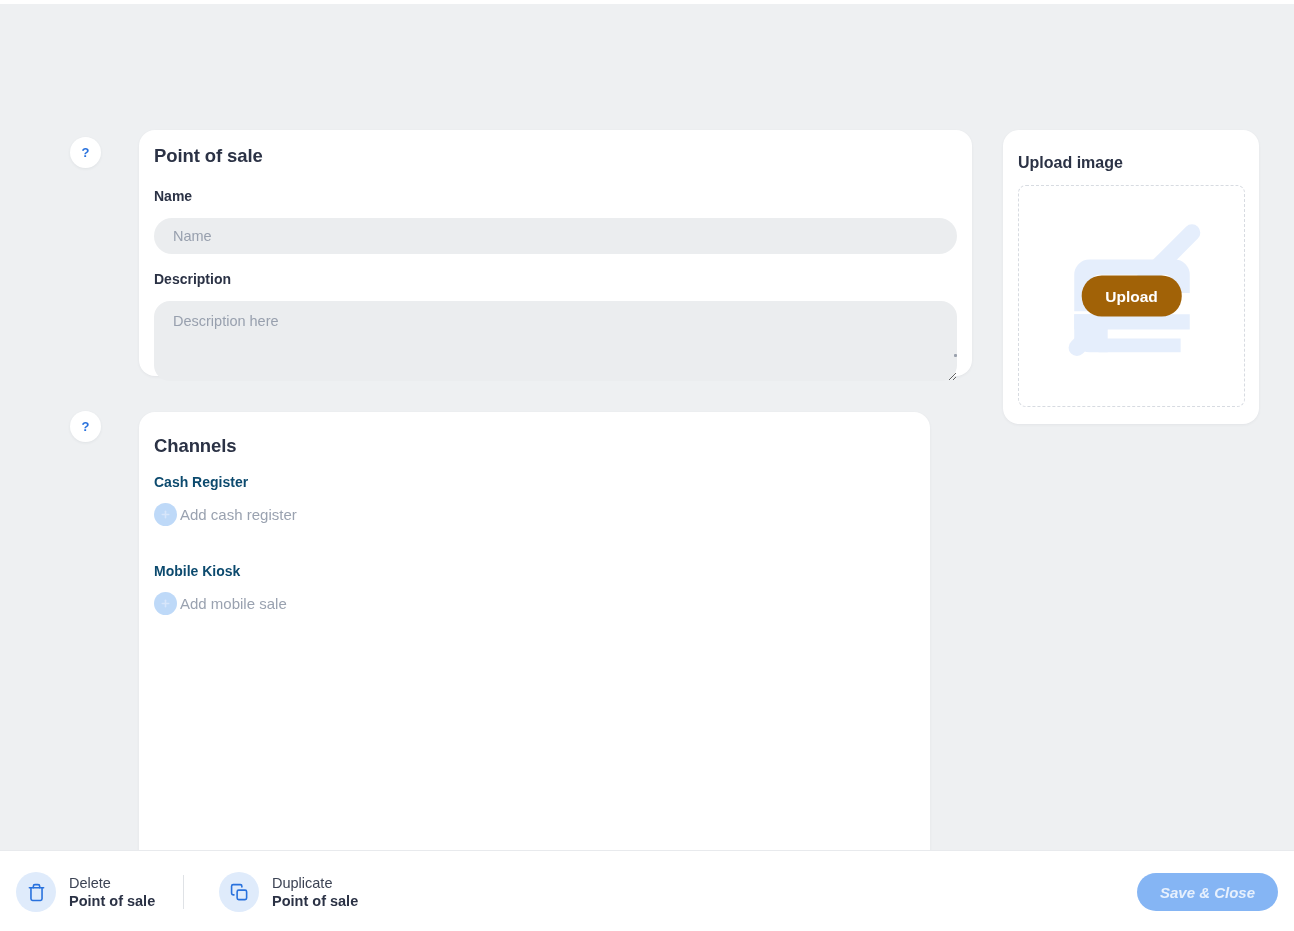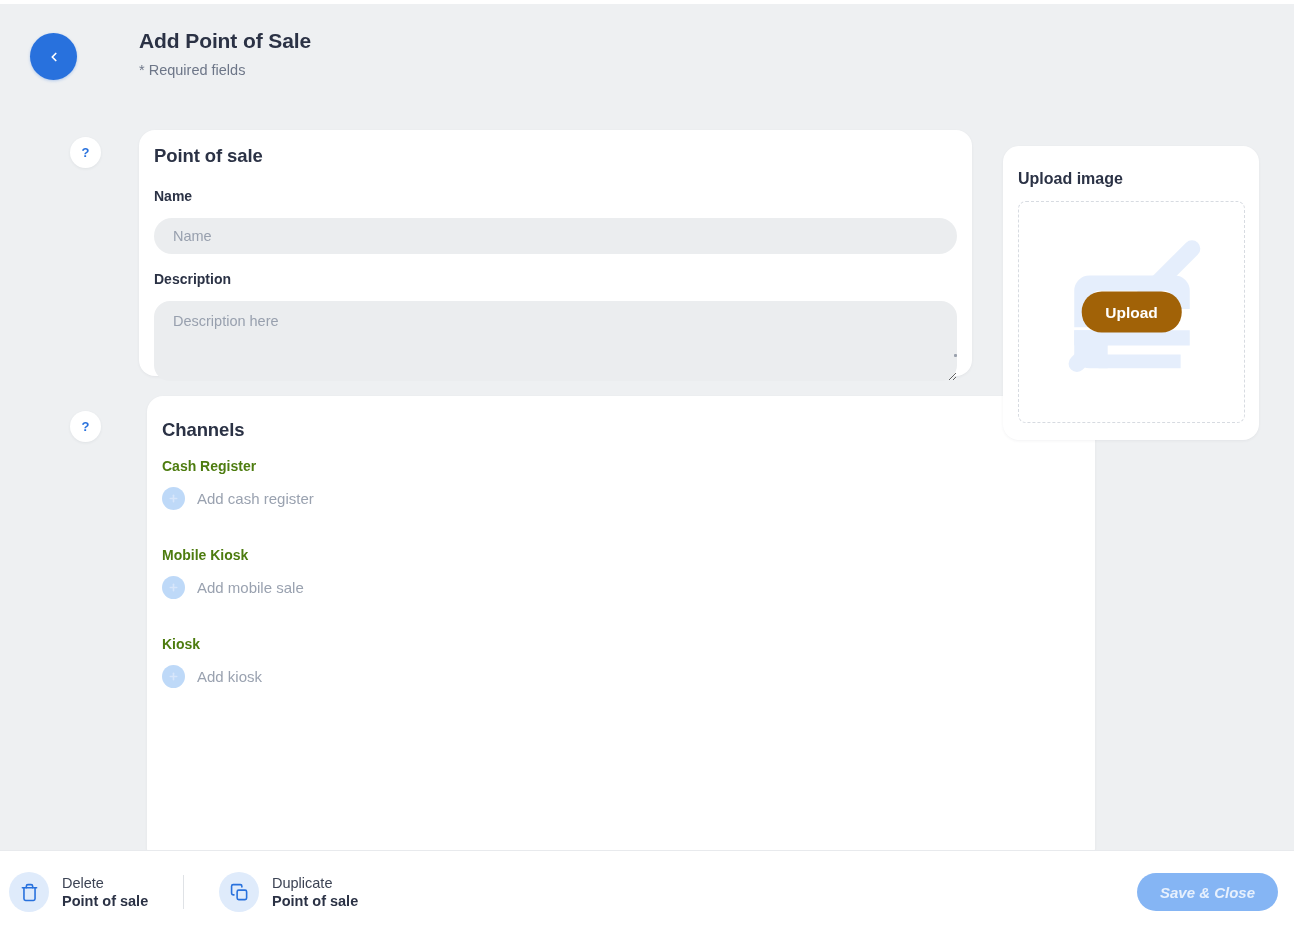--- a/index.html
+++ b/index.html
@@ -115,28 +115,27 @@
   }
 
   .card-pos {
     left: 139px;
     top: 0;
     width: 833px;
     height: 246px;
   }
   .card-channels {
     left: 139px;
-    top: 266px;
-    width: 948px;
+    top: 282px;
+    width: 791px;
     height: 468px;
-    margin-left: 8px;
   }
   .card-upload {
     left: 1003px;
-    top: 16px;
+    top: 0;
     width: 256px;
     height: 294px;
   }
 
   .card-title {
     font-size: 18.5px;
     font-weight: bold;
     color: #2b3245;
     letter-spacing: -0.1px;
   }
@@ -192,28 +191,28 @@
 
   
   .channel-group { position: absolute; left: 15px; }
   .ch-1 { top: 62px; }
   .ch-2 { top: 151px; }
   .ch-3 { top: 240px; }
 
   .channel-label {
     font-size: 14px;
     font-weight: bold;
-    color: #4d7c0f;
+    color: #0c4a6e;
     display: block;
   }
 
   .add-row {
     display: flex;
     align-items: center;
-    gap: 12px;
+    gap: 3px;
     margin-top: 13px;
     background: none;
     border: none;
     padding: 0;
     cursor: pointer;
     font-family: "Liberation Sans", sans-serif;
   }
   .add-circle {
     width: 23px;
     height: 23px;
@@ -298,21 +297,21 @@
     display: flex;
     align-items: center;
     gap: 13px;
     background: none;
     border: none;
     padding: 0;
     cursor: pointer;
     font-family: "Liberation Sans", sans-serif;
     text-align: left;
   }
-  .delete-btn { left: 9px; }
+  .delete-btn { left: 16px; }
   .duplicate-btn { left: 219px; }
 
   .action-icon-circle {
     width: 40px;
     height: 40px;
     border-radius: 50%;
     background: #dfebfb;
     display: flex;
     align-items: center;
     justify-content: center;
@@ -359,33 +358,20 @@
     font-style: italic;
   }
 </style>
 </head>
 <body>
 
 <div class="app">
 
   <div class="top-strip"></div>
 
-  <div class="header">
-
-    <button class="back-button">
-      <svg class="chev" viewBox="0 0 24 24" fill="none" stroke="currentColor" stroke-width="3" stroke-linecap="round" stroke-linejoin="round">
-        <polyline points="15 18 9 12 15 6"></polyline>
-      </svg>
-    </button>
-
-    <div class="header-titles">
-      <div class="page-title">Add Point of Sale</div>
-      <div class="page-subtitle">* Required fields</div>
-    </div>
-  </div>
 
   <div class="content">
 
     <button class="help-btn help-pos">?</button>
     <button class="help-btn help-channels">?</button>
 
     <section class="card card-pos">
       <h2 class="card-title">Point of sale</h2>
 
       <div style="position:absolute; left:15px; top:57px;">
@@ -423,32 +409,20 @@
           <span class="add-circle">
             <svg class="plus" viewBox="0 0 24 24" fill="none" stroke="currentColor" stroke-width="3.5" stroke-linecap="round">
               <line x1="12" y1="5" x2="12" y2="19"></line>
               <line x1="5" y1="12" x2="19" y2="12"></line>
             </svg>
           </span>
           <span class="add-text">Add mobile sale</span>
         </button>
       </div>
 
-      <div class="channel-group ch-3">
-        <span class="channel-label">Kiosk</span>
-        <button class="add-row">
-          <span class="add-circle">
-            <svg class="plus" viewBox="0 0 24 24" fill="none" stroke="currentColor" stroke-width="3.5" stroke-linecap="round">
-              <line x1="12" y1="5" x2="12" y2="19"></line>
-              <line x1="5" y1="12" x2="19" y2="12"></line>
-            </svg>
-          </span>
-          <span class="add-text">Add kiosk</span>
-        </button>
-      </div>
     </section>
 
     <section class="card card-upload">
       <h2 class="upload-title">Upload image</h2>
 
       <div class="upload-drop">
         <svg class="no-img-icon" viewBox="0 0 100 100" fill="currentColor">
           <path d="M22 26 h56 a10 10 0 0 1 10 10 v12 h-12 v-8 a4 4 0 0 0 -4 -4 h-44 a4 4 0 0 0 -4 4 v20 h-12 v-24 a10 10 0 0 1 10 -10 z"></path>
           <circle cx="42" cy="44" r="5"></circle>
           <path d="M12 62 h76 v10 h-76 z"></path>

